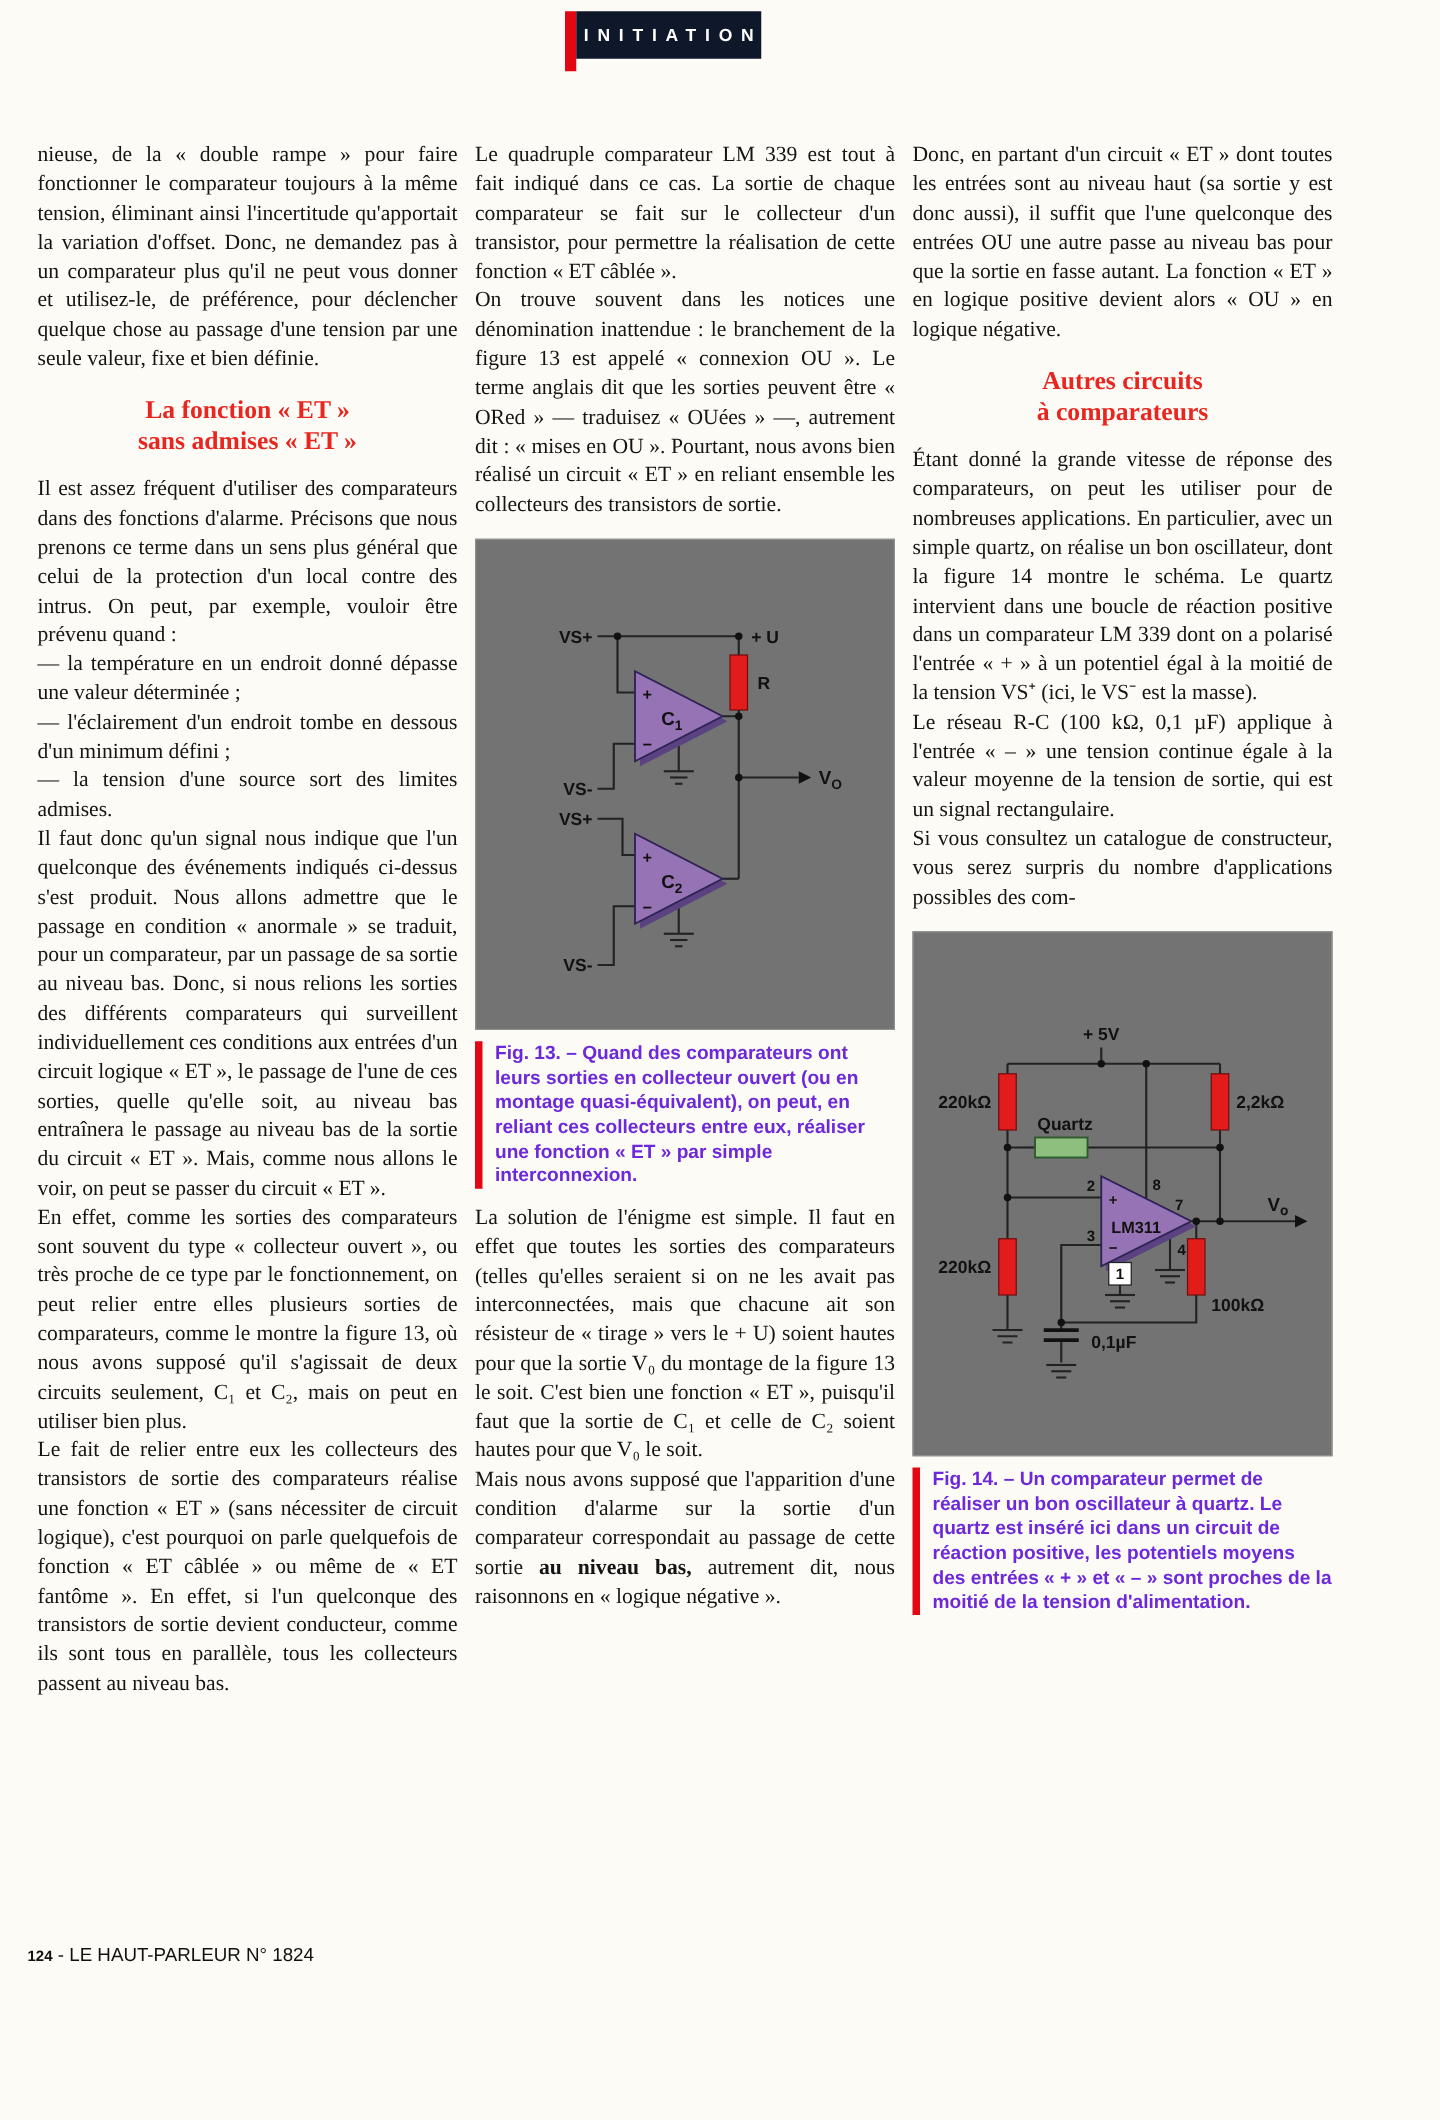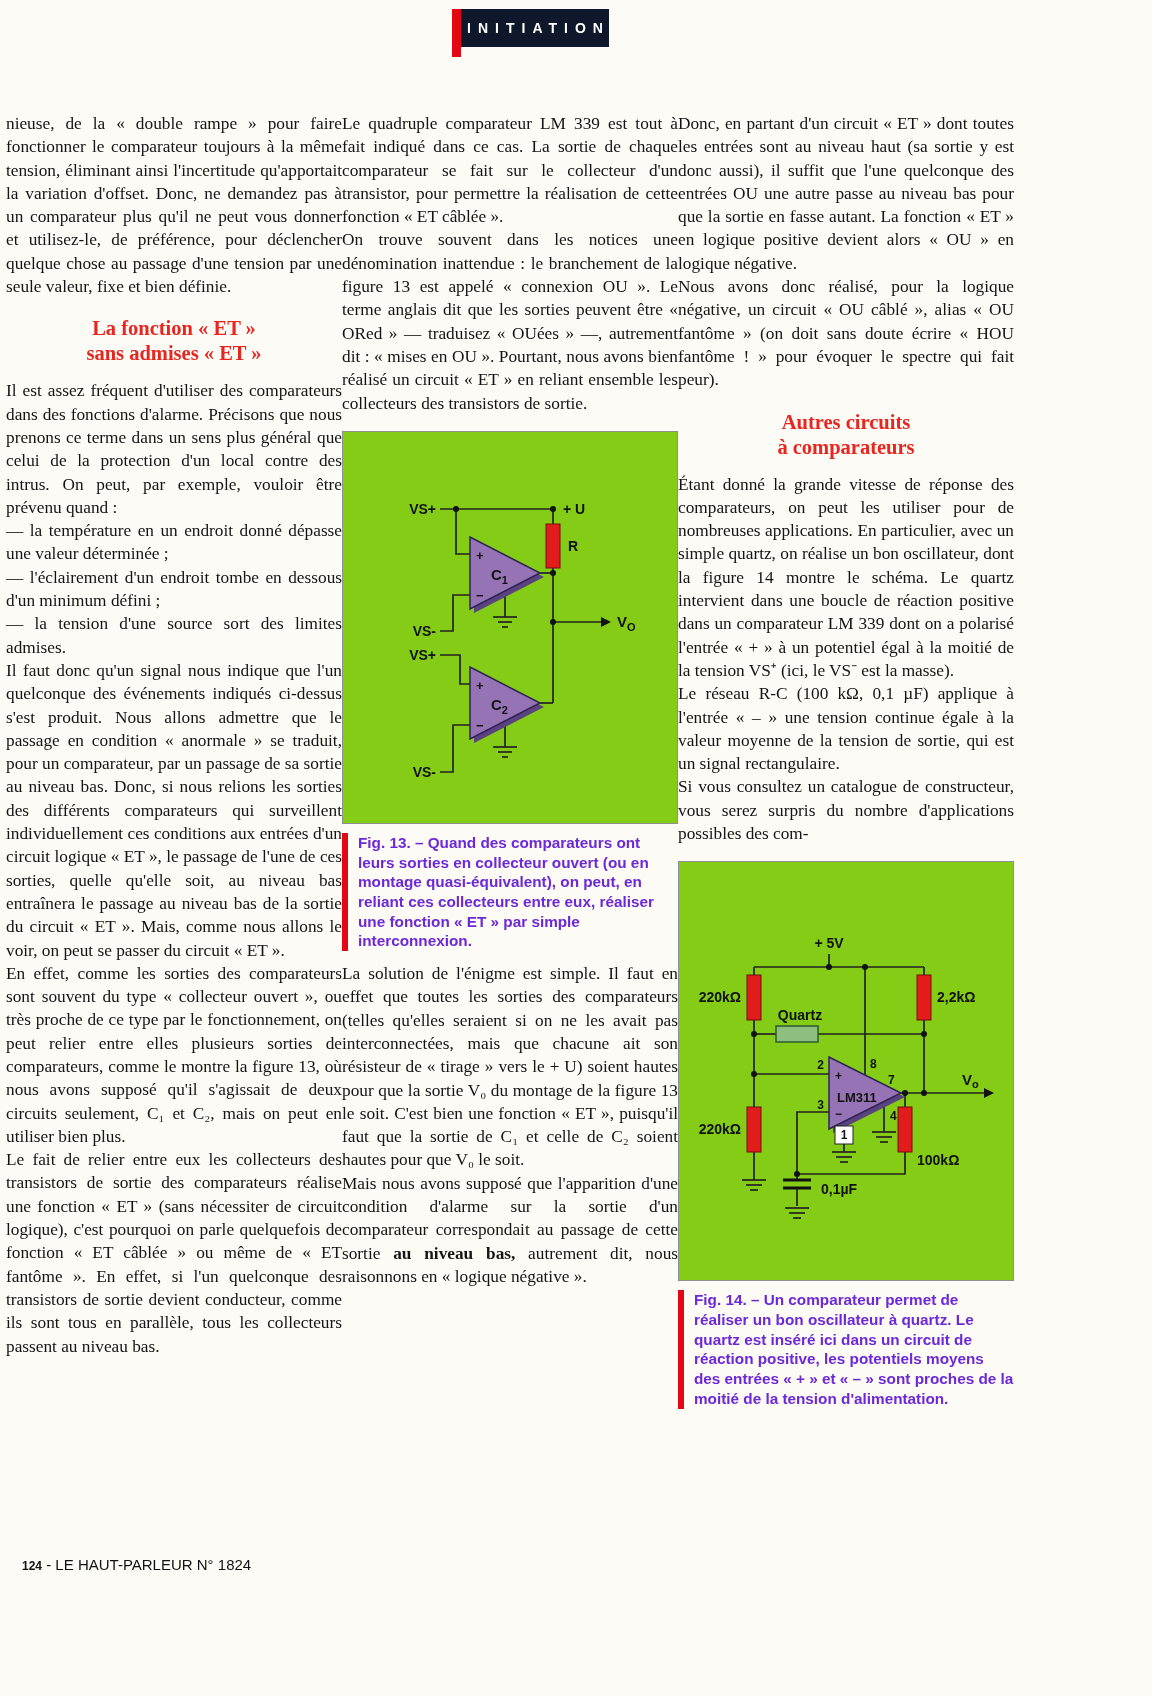--- a/index.html
+++ b/index.html
@@ -12,30 +12,30 @@
     overflow:hidden;
   }
   .banner-wrap { position:absolute; left:452px; top:9px; display:flex; align-items:flex-start; }
   .banner-redbar { width:9px; height:48px; background:#e30613; }
   .banner-box {
     width:148px; height:38px; background:#0f172a; color:#ffffff;
     display:flex; align-items:center; justify-content:center;
     font-family:"Liberation Sans", sans-serif; font-weight:bold;
     font-size:14px; letter-spacing:7px; padding-left:7px;
   }
-  .columns { position:absolute; left:6px; top:112px; width:1036px; display:flex; }
+  .columns { position:absolute; left:30px; top:112px; width:1036px; display:flex; gap:14px; }
   .col { width:336px; flex:0 0 336px; }
   p.body { font-size:17.3px; line-height:23.3px; text-align:justify; }
   p.after-fig { margin-top:11px; }
   h2.red-heading {
     color:#e8251f; font-size:20.5px; line-height:25px; text-align:center;
     margin:18px 0 13px; font-weight:bold;
   }
   .fig { margin-top:16px; }
-  .fig-box { border:1px solid #8f8f8f; background:#84cc16; }
+  .fig-box { border:1px solid #8f8f8f; background:#737373; }
   .fig-box svg { display:block; }
   .fig-caption { display:flex; margin-top:9px; }
   .caption-bar { flex:0 0 6px; background:#e30613; margin-right:10px; }
   .caption-text {
     font-family:"Liberation Sans", sans-serif; font-weight:bold;
     font-size:15.3px; line-height:19.7px; color:#6d28d9;
   }
   .footer {
     position:absolute; left:22px; top:1556px;
     font-family:"Liberation Sans", sans-serif; font-size:15px; color:#111;
@@ -137,21 +137,20 @@
           <div class="caption-text">Fig. 13. – Quand des comparateurs ont leurs sorties en collecteur ouvert (ou en montage quasi-équivalent), on peut, en reliant ces collecteurs entre eux, réaliser une fonction « ET » par simple interconnexion.</div>
         </figcaption>
       </figure>
 
       <p class="body after-fig">La solution de l'énigme est simple. Il faut en effet que toutes les sorties des comparateurs (telles qu'elles seraient si on ne les avait pas interconnectées, mais que chacune ait son résisteur de « tirage » vers le + U) soient hautes pour que la sortie V₀ du montage de la figure 13 le soit. C'est bien une fonction « ET », puisqu'il faut que la sortie de C₁ et celle de C₂ soient hautes pour que V₀ le soit.</p>
       <p class="body"><span>Mais nous avons supposé que l'apparition d'une condition d'alarme sur la sortie d'un comparateur correspondait au passage de cette sortie </span><b>au niveau bas,</b><span> autrement dit, nous raisonnons en « logique négative ».</span></p>
     </div>
 
     <div class="col">
       <p class="body">Donc, en partant d'un circuit « ET » dont toutes les entrées sont au niveau haut (sa sortie y est donc aussi), il suffit que l'une quelconque des entrées OU une autre passe au niveau bas pour que la sortie en fasse autant. La fonction « ET » en logique positive devient alors « OU » en logique négative.</p>
-      <p class="body">Nous avons donc réalisé, pour la logique négative, un circuit « OU câblé », alias « OU fantôme » (on doit sans doute écrire « HOU fantôme ! » pour évoquer le spectre qui fait peur).</p>
       <h2 class="red-heading">
         <span>Autres circuits</span><br>
         <span>à comparateurs</span>
       </h2>
       <p class="body">Étant donné la grande vitesse de réponse des comparateurs, on peut les utiliser pour de nombreuses applications. En particulier, avec un simple quartz, on réalise un bon oscillateur, dont la figure 14 montre le schéma. Le quartz intervient dans une boucle de réaction positive dans un comparateur LM 339 dont on a polarisé l'entrée « + » à un potentiel égal à la moitié de la tension VS⁺ (ici, le VS⁻ est la masse).</p>
       <p class="body">Le réseau R-C (100 kΩ, 0,1 µF) applique à l'entrée « – » une tension continue égale à la valeur moyenne de la tension de sortie, qui est un signal rectangulaire.</p>
       <p class="body">Si vous consultez un catalogue de constructeur, vous serez surpris du nombre d'applications possibles des com-</p>
 
       <figure class="fig">
         <div class="fig-box">

